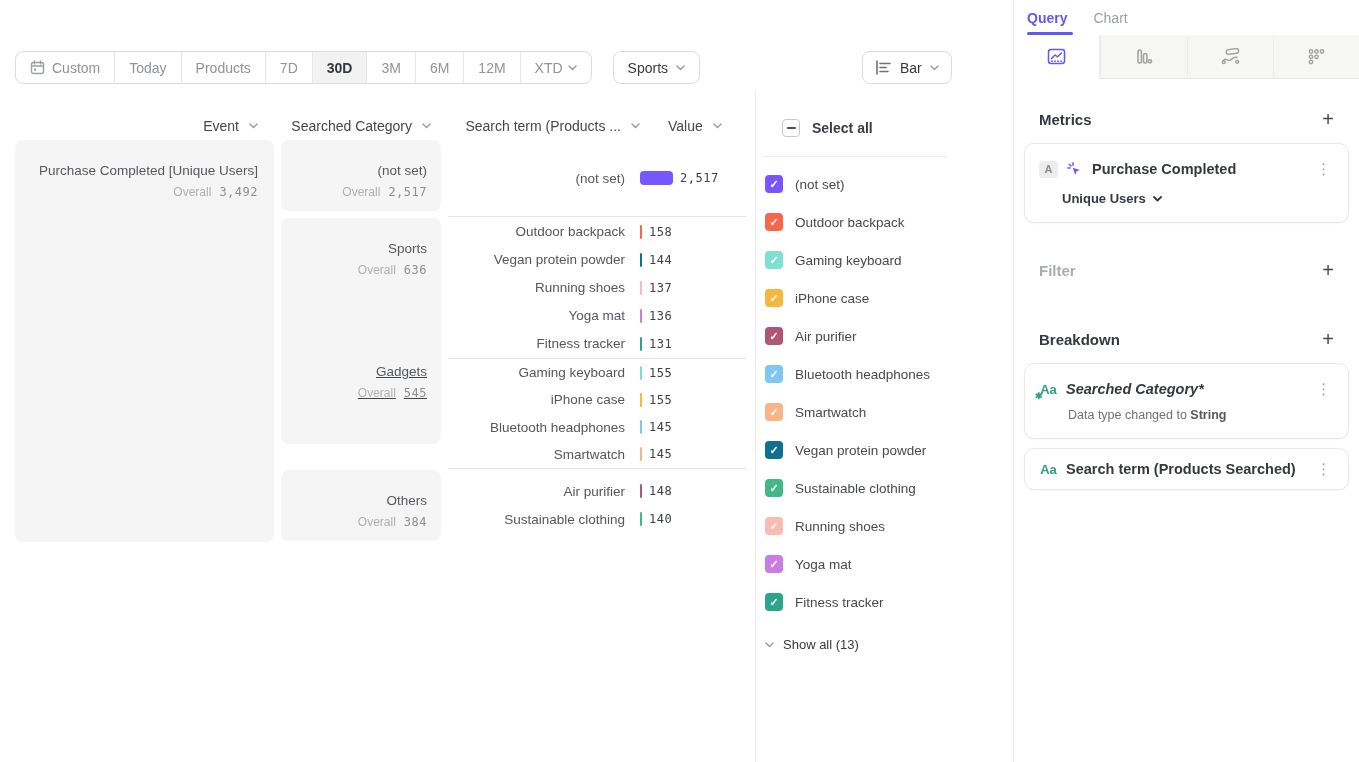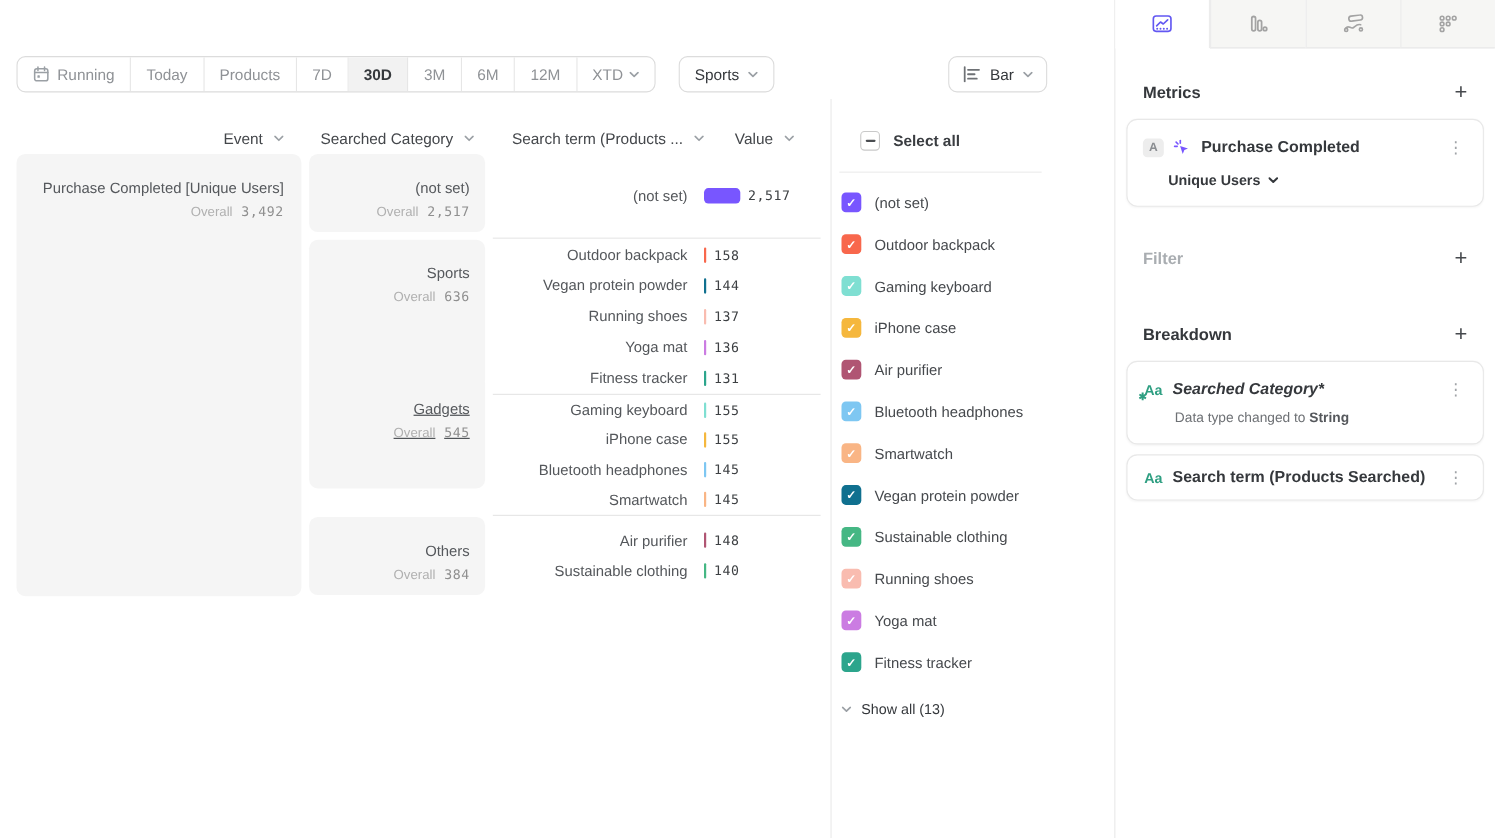--- a/index.html
+++ b/index.html
@@ -114,21 +114,21 @@
   <div class="toolbar">
     <div class="seg-control" id="segControl">
         <span class="seg">
           <span style="display: inline-flex; color: rgb(155, 160, 165);">
             <svg width="15" height="15" viewBox="0 0 15 15" fill="none" stroke="currentColor" stroke-width="1.4" stroke-linecap="round">
               <rect x="1.5" y="2.5" width="12" height="11" rx="2"></rect>
               <path d="M4.5 1v3M10.5 1v3M1.5 6h12"></path>
               <rect x="4" y="8.5" width="2.2" height="2.2" rx=".5" fill="currentColor" stroke="none"></rect>
             </svg>
           </span>
-          <span>Running</span>
+          <span>Custom</span>
         </span>
         <span class="seg">
           <span>Today</span>
         </span>
         <span class="seg">
           <span>Products</span>
         </span>
         <span class="seg">
           <span>7D</span>
         </span>
@@ -372,20 +372,24 @@
         <svg width="9" height="6" viewBox="0 0 9 6">
             <polyline points="1,1 4.5,4.5 8,1" fill="none" stroke="currentColor" stroke-width="1.5" stroke-linecap="round" stroke-linejoin="round"></polyline>
           </svg>
       </span>
       <span class="lbl">Show all (13)</span>
     </div>
   </aside>
 </div>
 
 <section class="qpanel">
+  <div class="qtabs">
+    <span class="qtab active">Query</span>
+    <span class="qtab inactive">Chart</span>
+  </div>
 
   <div class="icon-tabs">
     <div class="icon-tab active">
       <span style="display:inline-flex;">
         <svg width="19" height="17" viewBox="0 0 19 17" fill="none" stroke="currentColor" stroke-width="1.5" stroke-linecap="round" stroke-linejoin="round">
           <rect x="1.5" y="1.5" width="16" height="14" rx="2.5"></rect>
           <polyline points="4.5,10.5 8,7 10.5,8.8 14.5,5"></polyline>
           <path d="M5 13.2h.01M8 13.2h.01M11 13.2h.01M14 13.2h.01" stroke-width="1.8"></path>
         </svg>
       </span>

